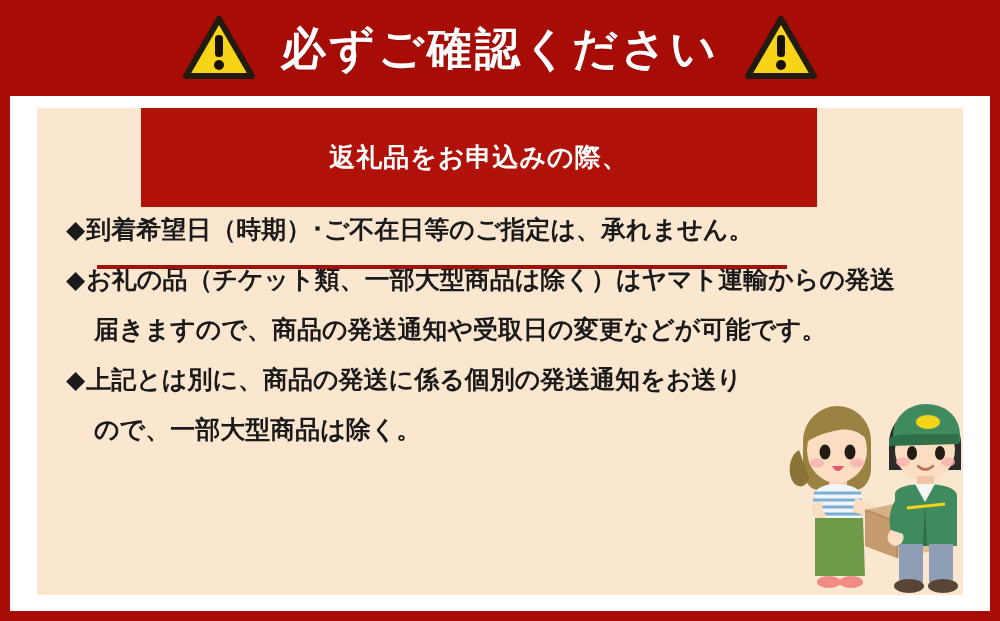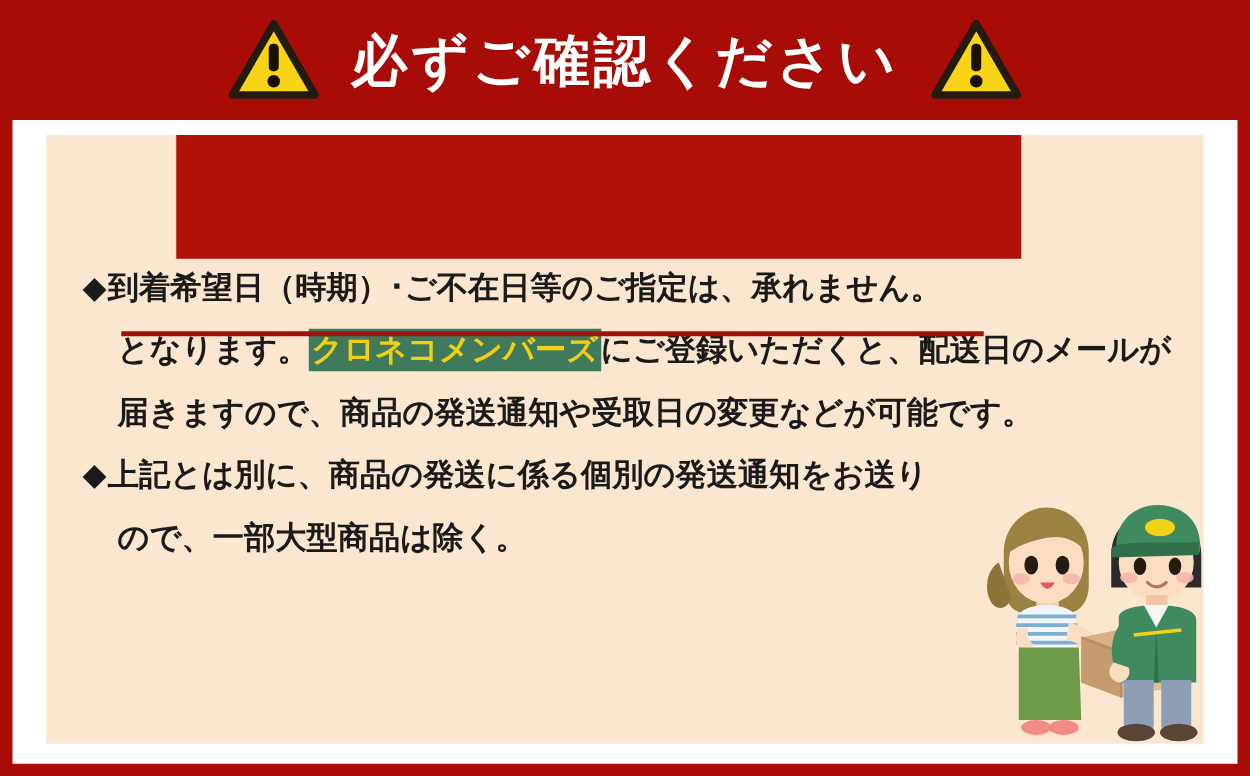--- a/index.html
+++ b/index.html
@@ -160,33 +160,34 @@
     <span>
       <svg class="warn-tri" width="72" height="64" viewBox="0 0 72 64" aria-hidden="true">
         <path d="M36 3 L69 60 L3 60 Z" fill="#f7d417" stroke="#231a10" stroke-width="6" stroke-linejoin="round"></path>
         <rect x="32" y="19" width="8" height="22" rx="3.5" fill="#191100"></rect>
         <circle cx="36" cy="49" r="5" fill="#191100"></circle>
       </svg>
     </span>
   </div>
 
   <div class="banner">
+    <span class="banner-line">返礼品をお申込みの際、</span>
   </div>
 
   <div class="body">
 
     <div class="bullet">
       <span class="ln">
         <span class="mark">◆</span><span>到着希望日（時期）･ご不在日等のご指定は、承れません。</span>
       </span>
     </div>
 
     <div class="bullet">
-      <span class="ln indent">
-        <span>となります。</span><span class="hl">クロネコメンバーズ</span><span>にご登録いただくと、配送日のメールが</span>
+      <span class="ln">
+        <span class="mark">◆</span><span>お礼の品（チケット類、一部大型商品は除く）はヤマト運輸からの発送</span>
       </span>
       <span class="ln indent">
         <span>届きますので、商品の発送通知や受取日の変更などが可能です。</span>
       </span>
     </div>
 
     <div class="bullet">
       <span class="ln">
         <span class="mark">◆</span><span>上記とは別に、商品の発送に係る個別の発送通知をお送り</span>
       </span>

